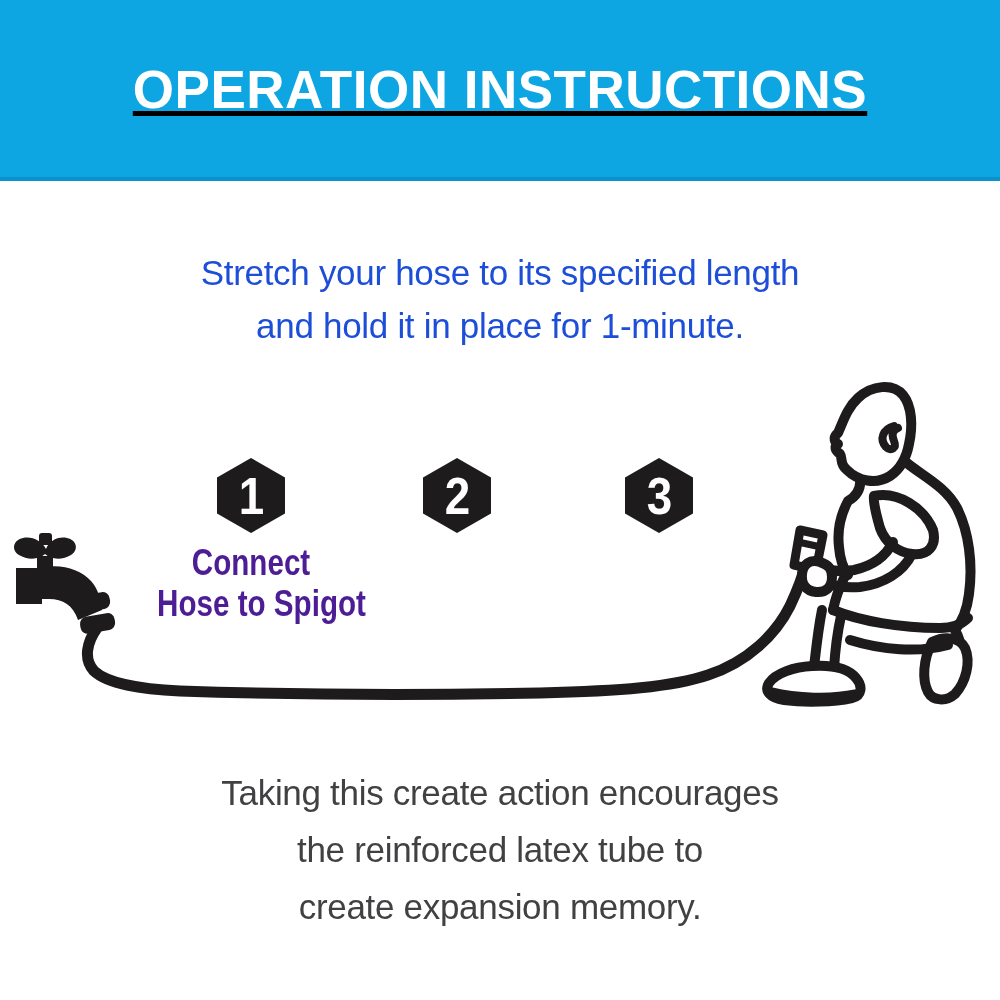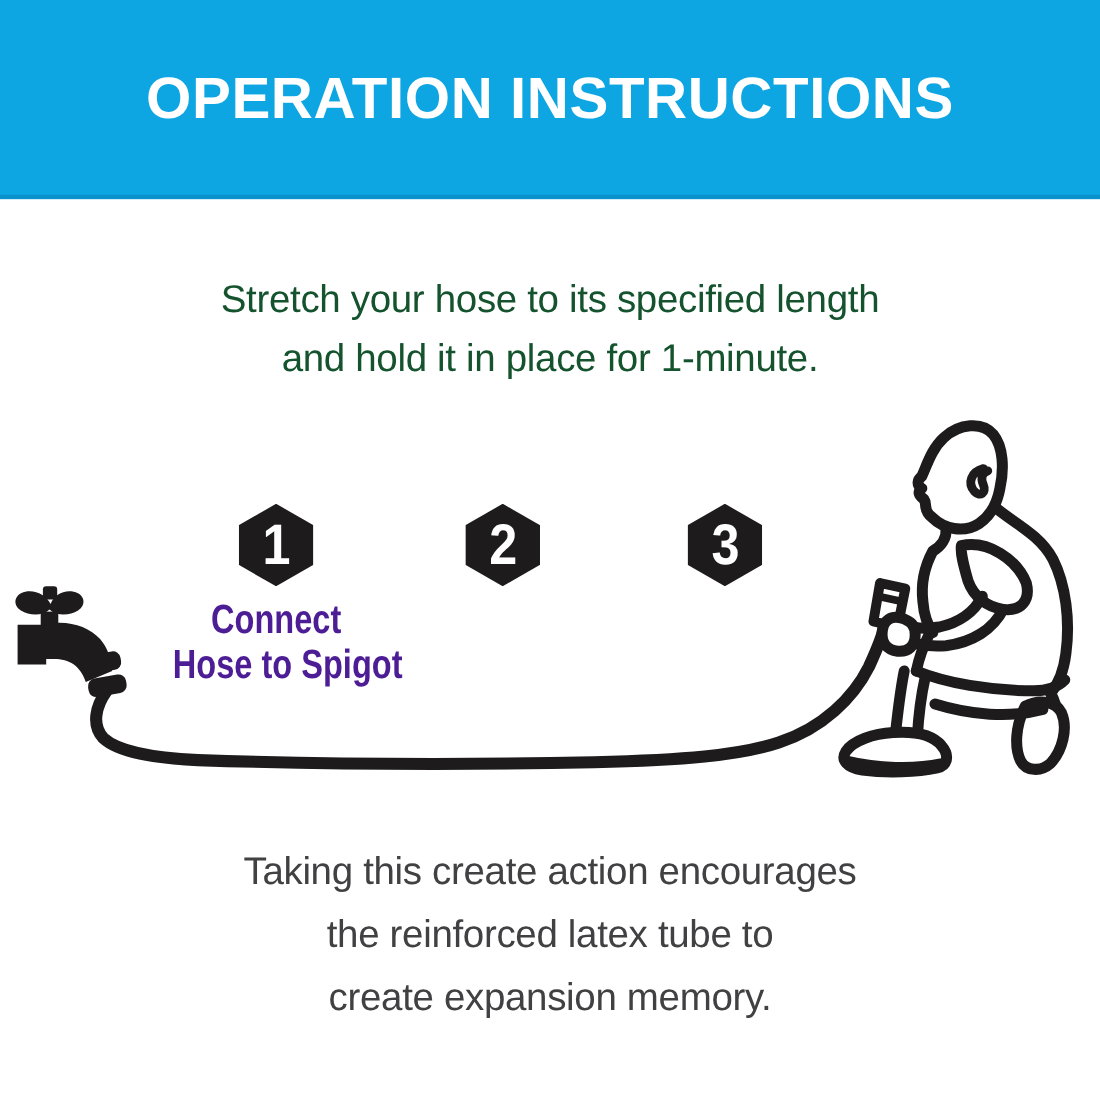--- a/index.html
+++ b/index.html
@@ -5,30 +5,30 @@
   html,body{margin:0;padding:0;background:#ffffff;}
   .canvas{
     position:relative;width:1000px;height:1000px;background:#ffffff;overflow:hidden;
     font-family:"Liberation Sans",sans-serif;
   }
   
   .band{
     position:absolute;left:0;top:0;width:100%;height:181px;
     background:#0ea6e2;border-bottom:4px solid #0b92cd;
     display:flex;flex-direction:column;justify-content:center;align-items:center;
-    box-sizing:border-box;padding-top:2px;
+    box-sizing:border-box;padding-top:2px;text-decoration:underline;
   }
   .band-line{
     color:#ffffff;font-weight:700;font-size:53px;line-height:63px;
     letter-spacing:.5px;text-align:center;white-space:nowrap;
   }
   
   .intro,.footer-text{
     position:absolute;left:0;width:100%;text-align:center;margin:0;
-    color:#14532d;font-size:35px;letter-spacing:-.3px;font-weight:400;
+    color:#1d4ed8;font-size:35px;letter-spacing:-.3px;font-weight:400;
   }
   .intro{top:246px;line-height:53px;}
   .footer-text{top:764px;line-height:57px;color:#414042;}
   
   .step{
     position:absolute;top:458px;width:240px;text-align:center;
   }
   .hexagon{
     width:68px;height:75px;margin:0 auto 9px auto;background:#1d1b1b;
     clip-path:polygon(50% 0,100% 26%,100% 74%,50% 100%,0 74%,0 26%);

